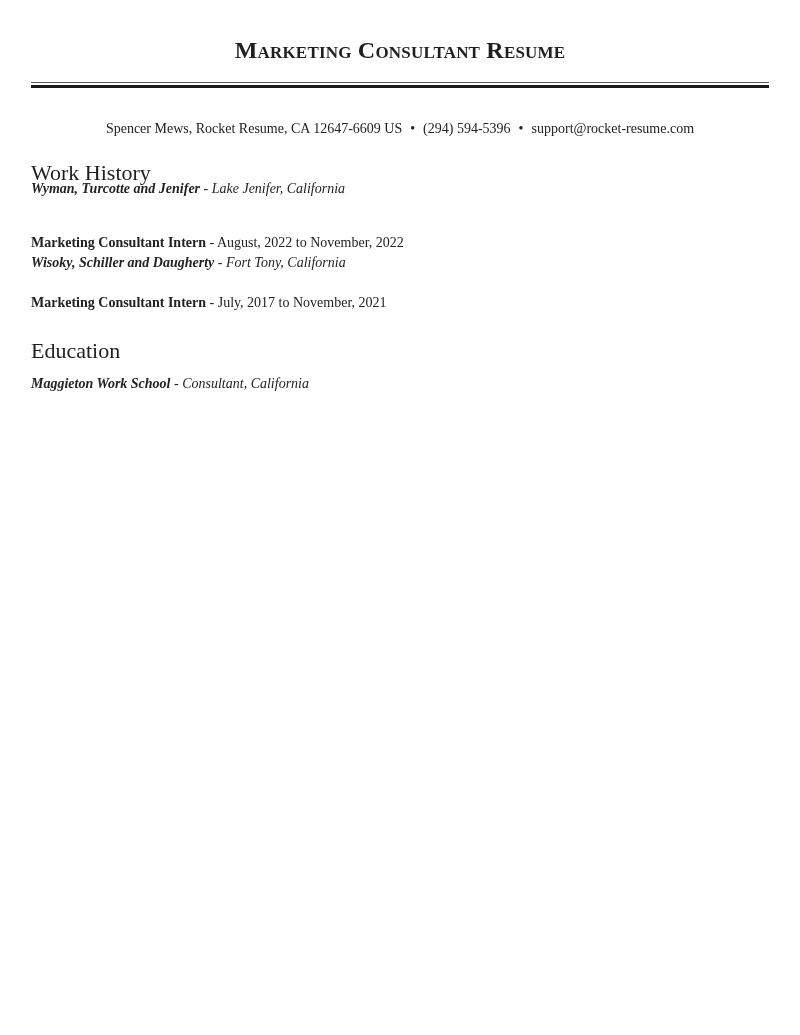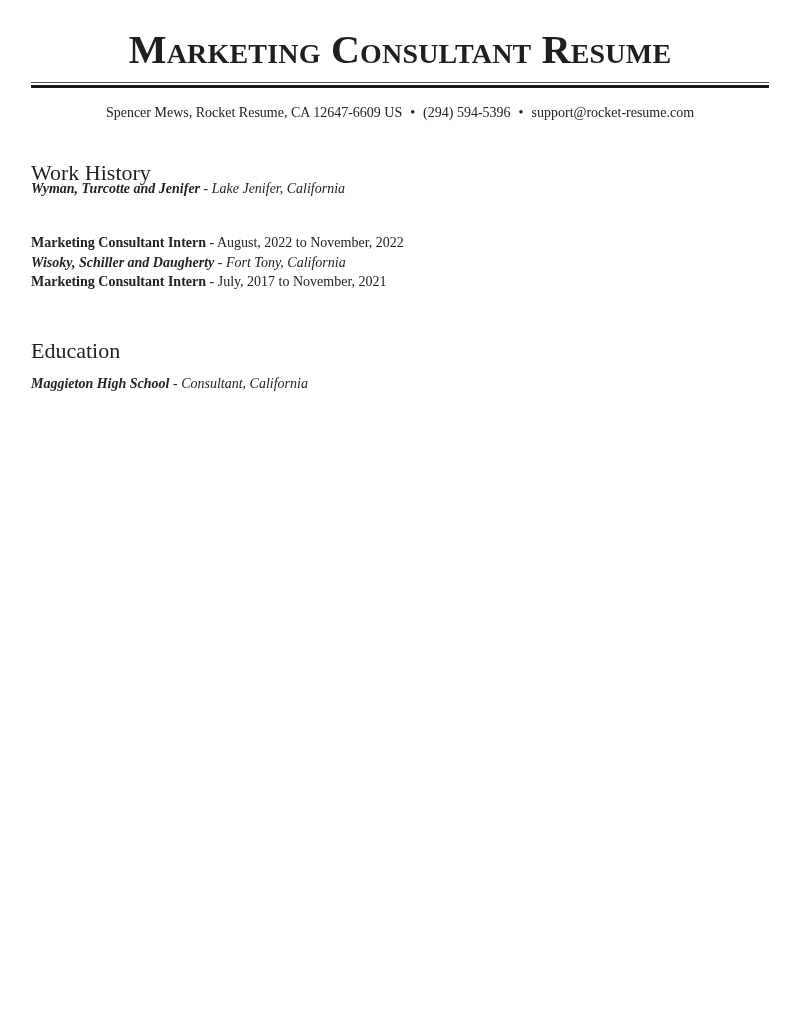--- a/index.html
+++ b/index.html
@@ -4,27 +4,27 @@
   <style>
     html, body { margin: 0; padding: 0; background: #ffffff; }
     body {
       width: 800px; height: 1035px; position: relative; overflow: hidden;
       font-family: "Liberation Serif", "DejaVu Serif", serif;
       color: #1f1f1f;
     }
     .page { position: absolute; left: 31px; top: 0; width: 738px; }
     .title {
       margin: 0; position: absolute; top: 28px; left: 0; width: 738px;
-      text-align: center; font-weight: bold; font-size: 40px; line-height: 44px;
+      text-align: center; font-weight: bold; font-size: 24px; line-height: 44px;
       font-variant: small-caps; letter-spacing: 0.2px; color: #1f1f1f;
     }
     .rule-thin { position: absolute; top: 82px; left: 0; width: 738px; height: 1px; background: #555; }
     .rule-thick { position: absolute; top: 85px; left: 0; width: 738px; height: 3px; background: #1a1a1a; }
     .contact {
-      position: absolute; top: 104px; left: 0; width: 738px; text-align: center;
+      position: absolute; top: 120px; left: 0; width: 738px; text-align: center;
       font-size: 14px; line-height: 18px; color: #222;
     }
     .contact .sep { margin: 0 8px; }
     .section-title {
       position: absolute; left: 0; margin: 0; font-weight: normal;
       font-size: 22px; line-height: 26px; color: #1f1f1f;
     }
     .entry { position: absolute; left: 0; font-size: 14px; line-height: 20px; color: #222; }
     .entry .line { display: block; white-space: nowrap; }
     .b { font-weight: bold; }
@@ -47,22 +47,22 @@
 
   <div class="entry" style="top:179px;">
     <span class="line"><span class="bi">Wyman, Turcotte and Jenifer</span><span> - </span><span class="i">Lake Jenifer, California</span></span>
   </div>
 
   <div class="entry" style="top:233px;">
     <span class="line"><span class="b">Marketing Consultant Intern</span><span> - </span><span>August, 2022 to November, 2022</span></span>
     <span class="line"><span class="bi">Wisoky, Schiller and Daugherty</span><span> - </span><span class="i">Fort Tony, California</span></span>
   </div>
 
-  <div class="entry" style="top:272px;text-align:center;">
+  <div class="entry" style="top:293px;text-align:center;">
     <span class="line"><span class="b">Marketing Consultant Intern</span><span> - </span><span>July, 2017 to November, 2021</span></span>
   </div>
 
   <h2 class="section-title" style="top:338px;">Education</h2>
 
   <div class="entry" style="top:374px;">
-    <span class="line"><span class="bi">Maggieton High School</span><span> - </span><span class="i">Consultant, California</span></span>
+    <span class="line"><span class="bi">Maggieton Work School</span><span> - </span><span class="i">Consultant, California</span></span>
   </div>
 </div>
 
 </body></html>

